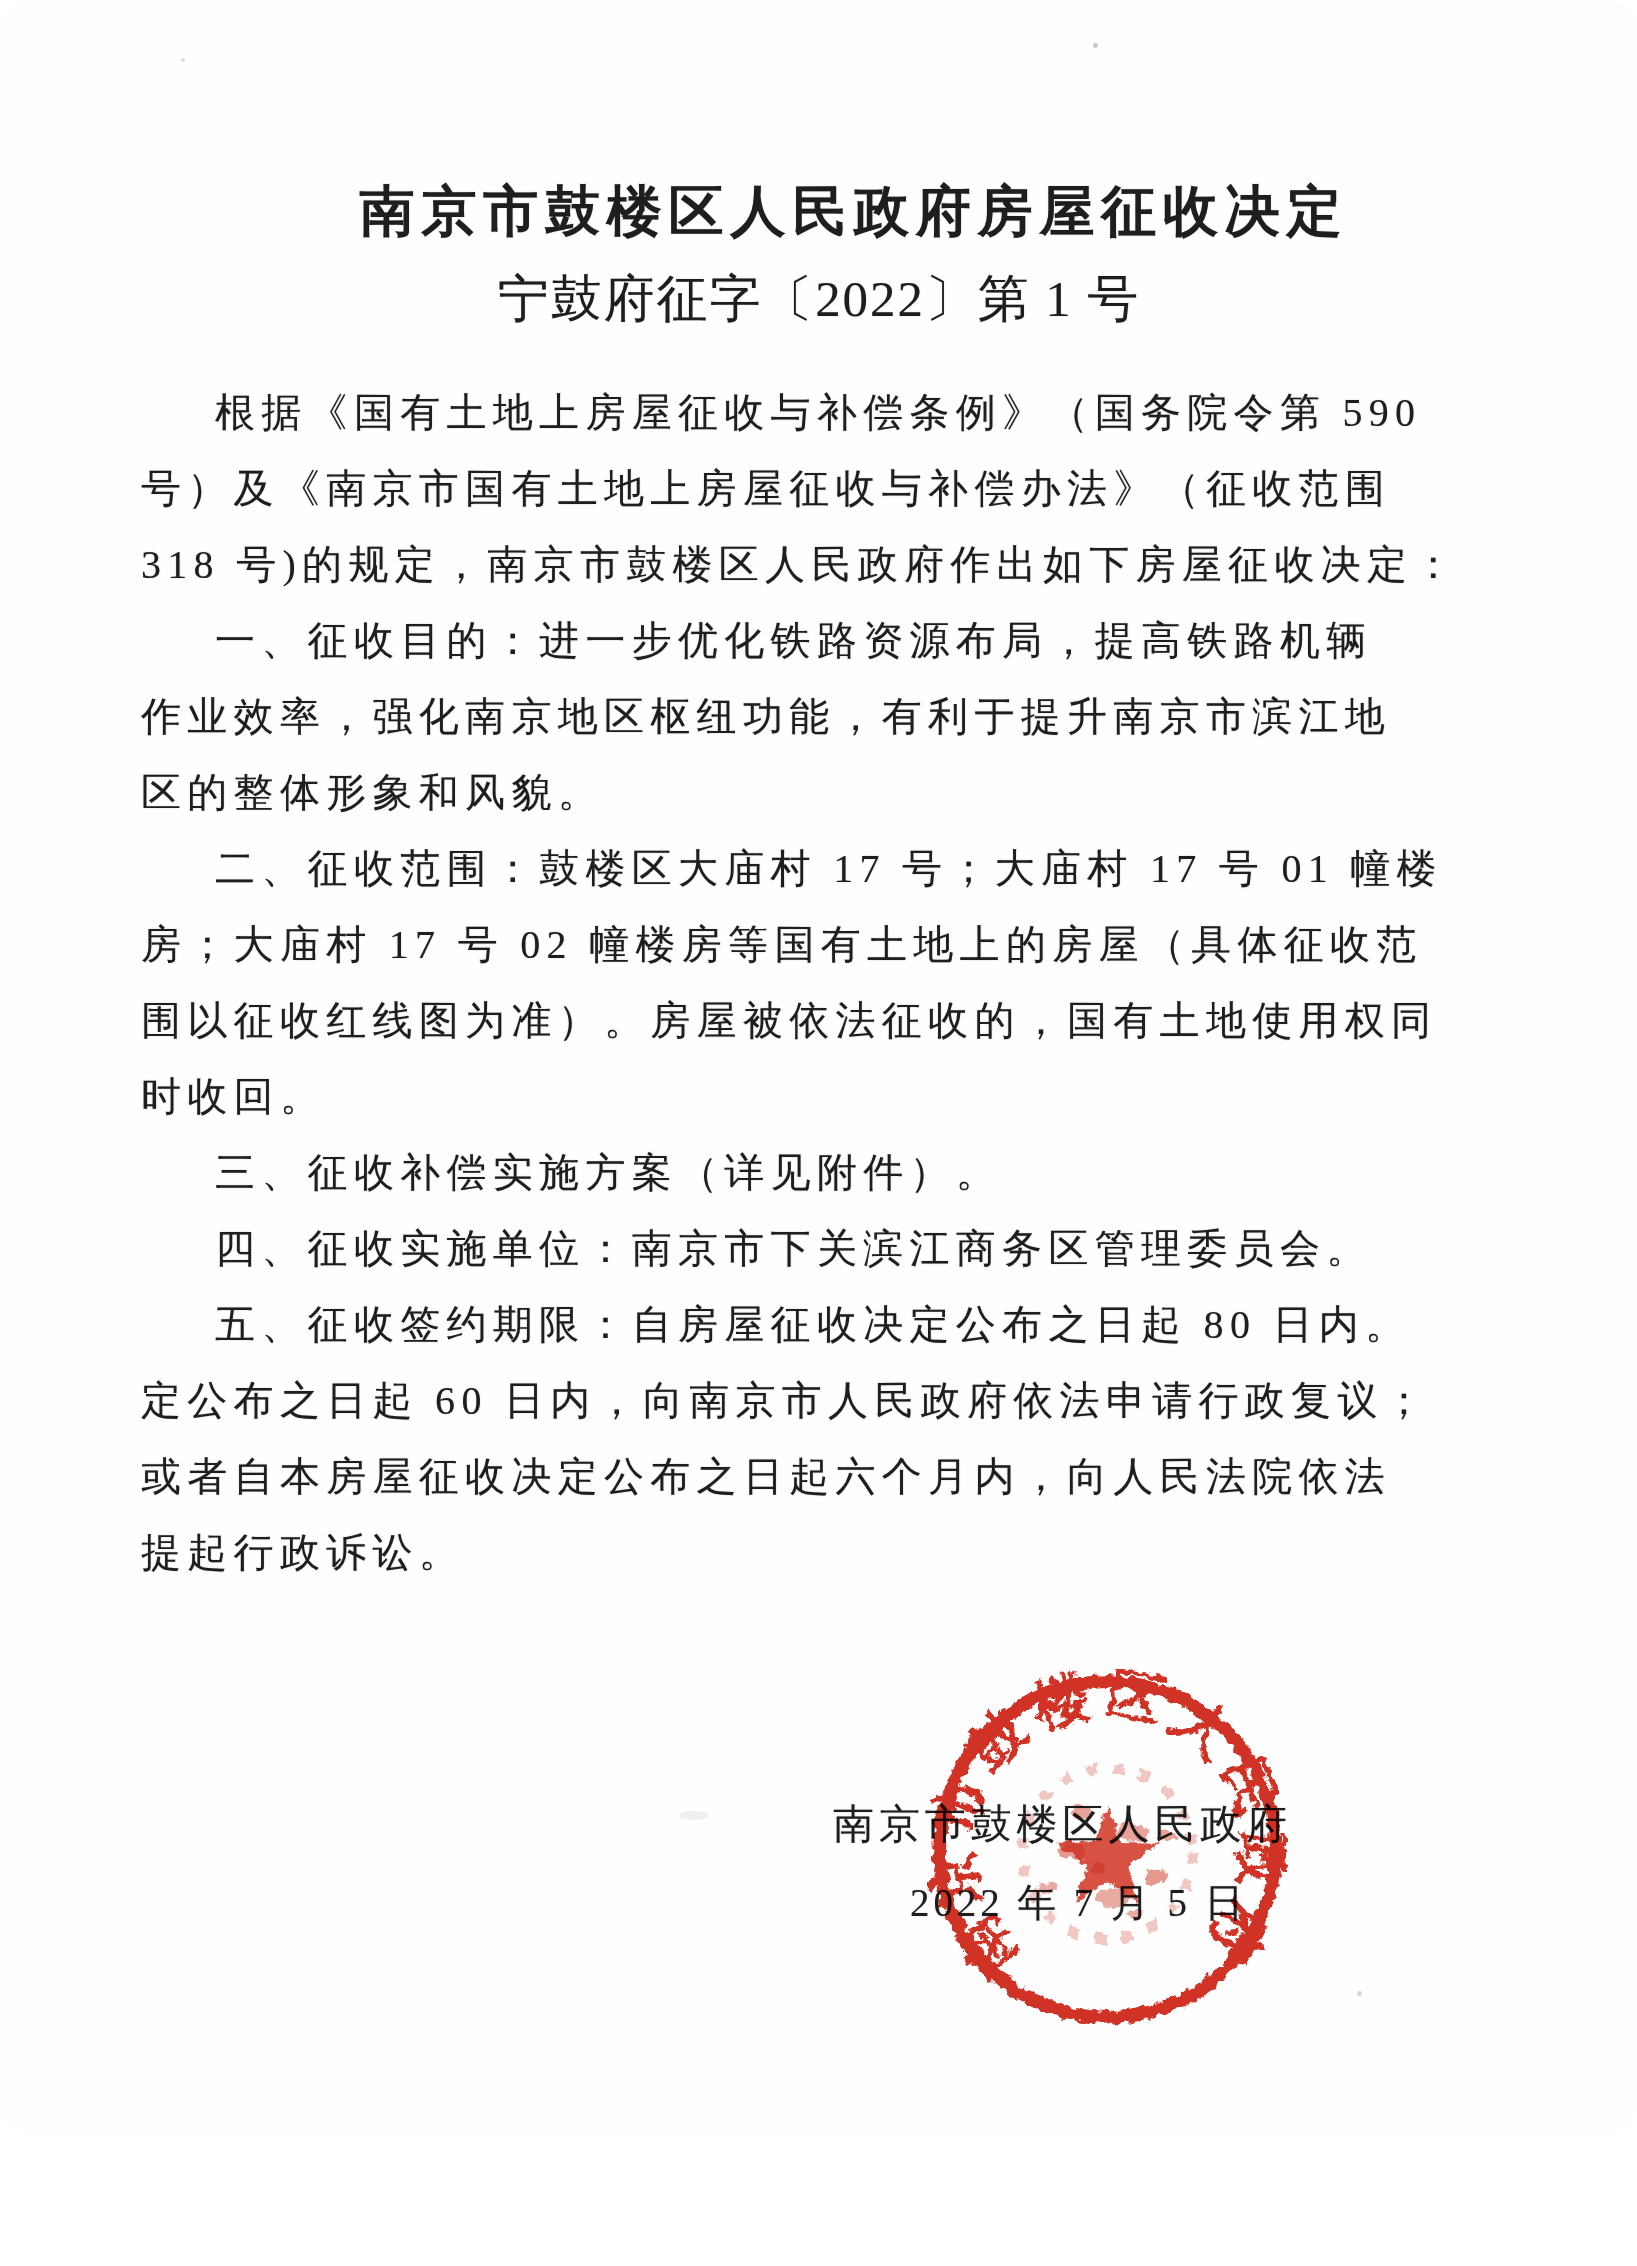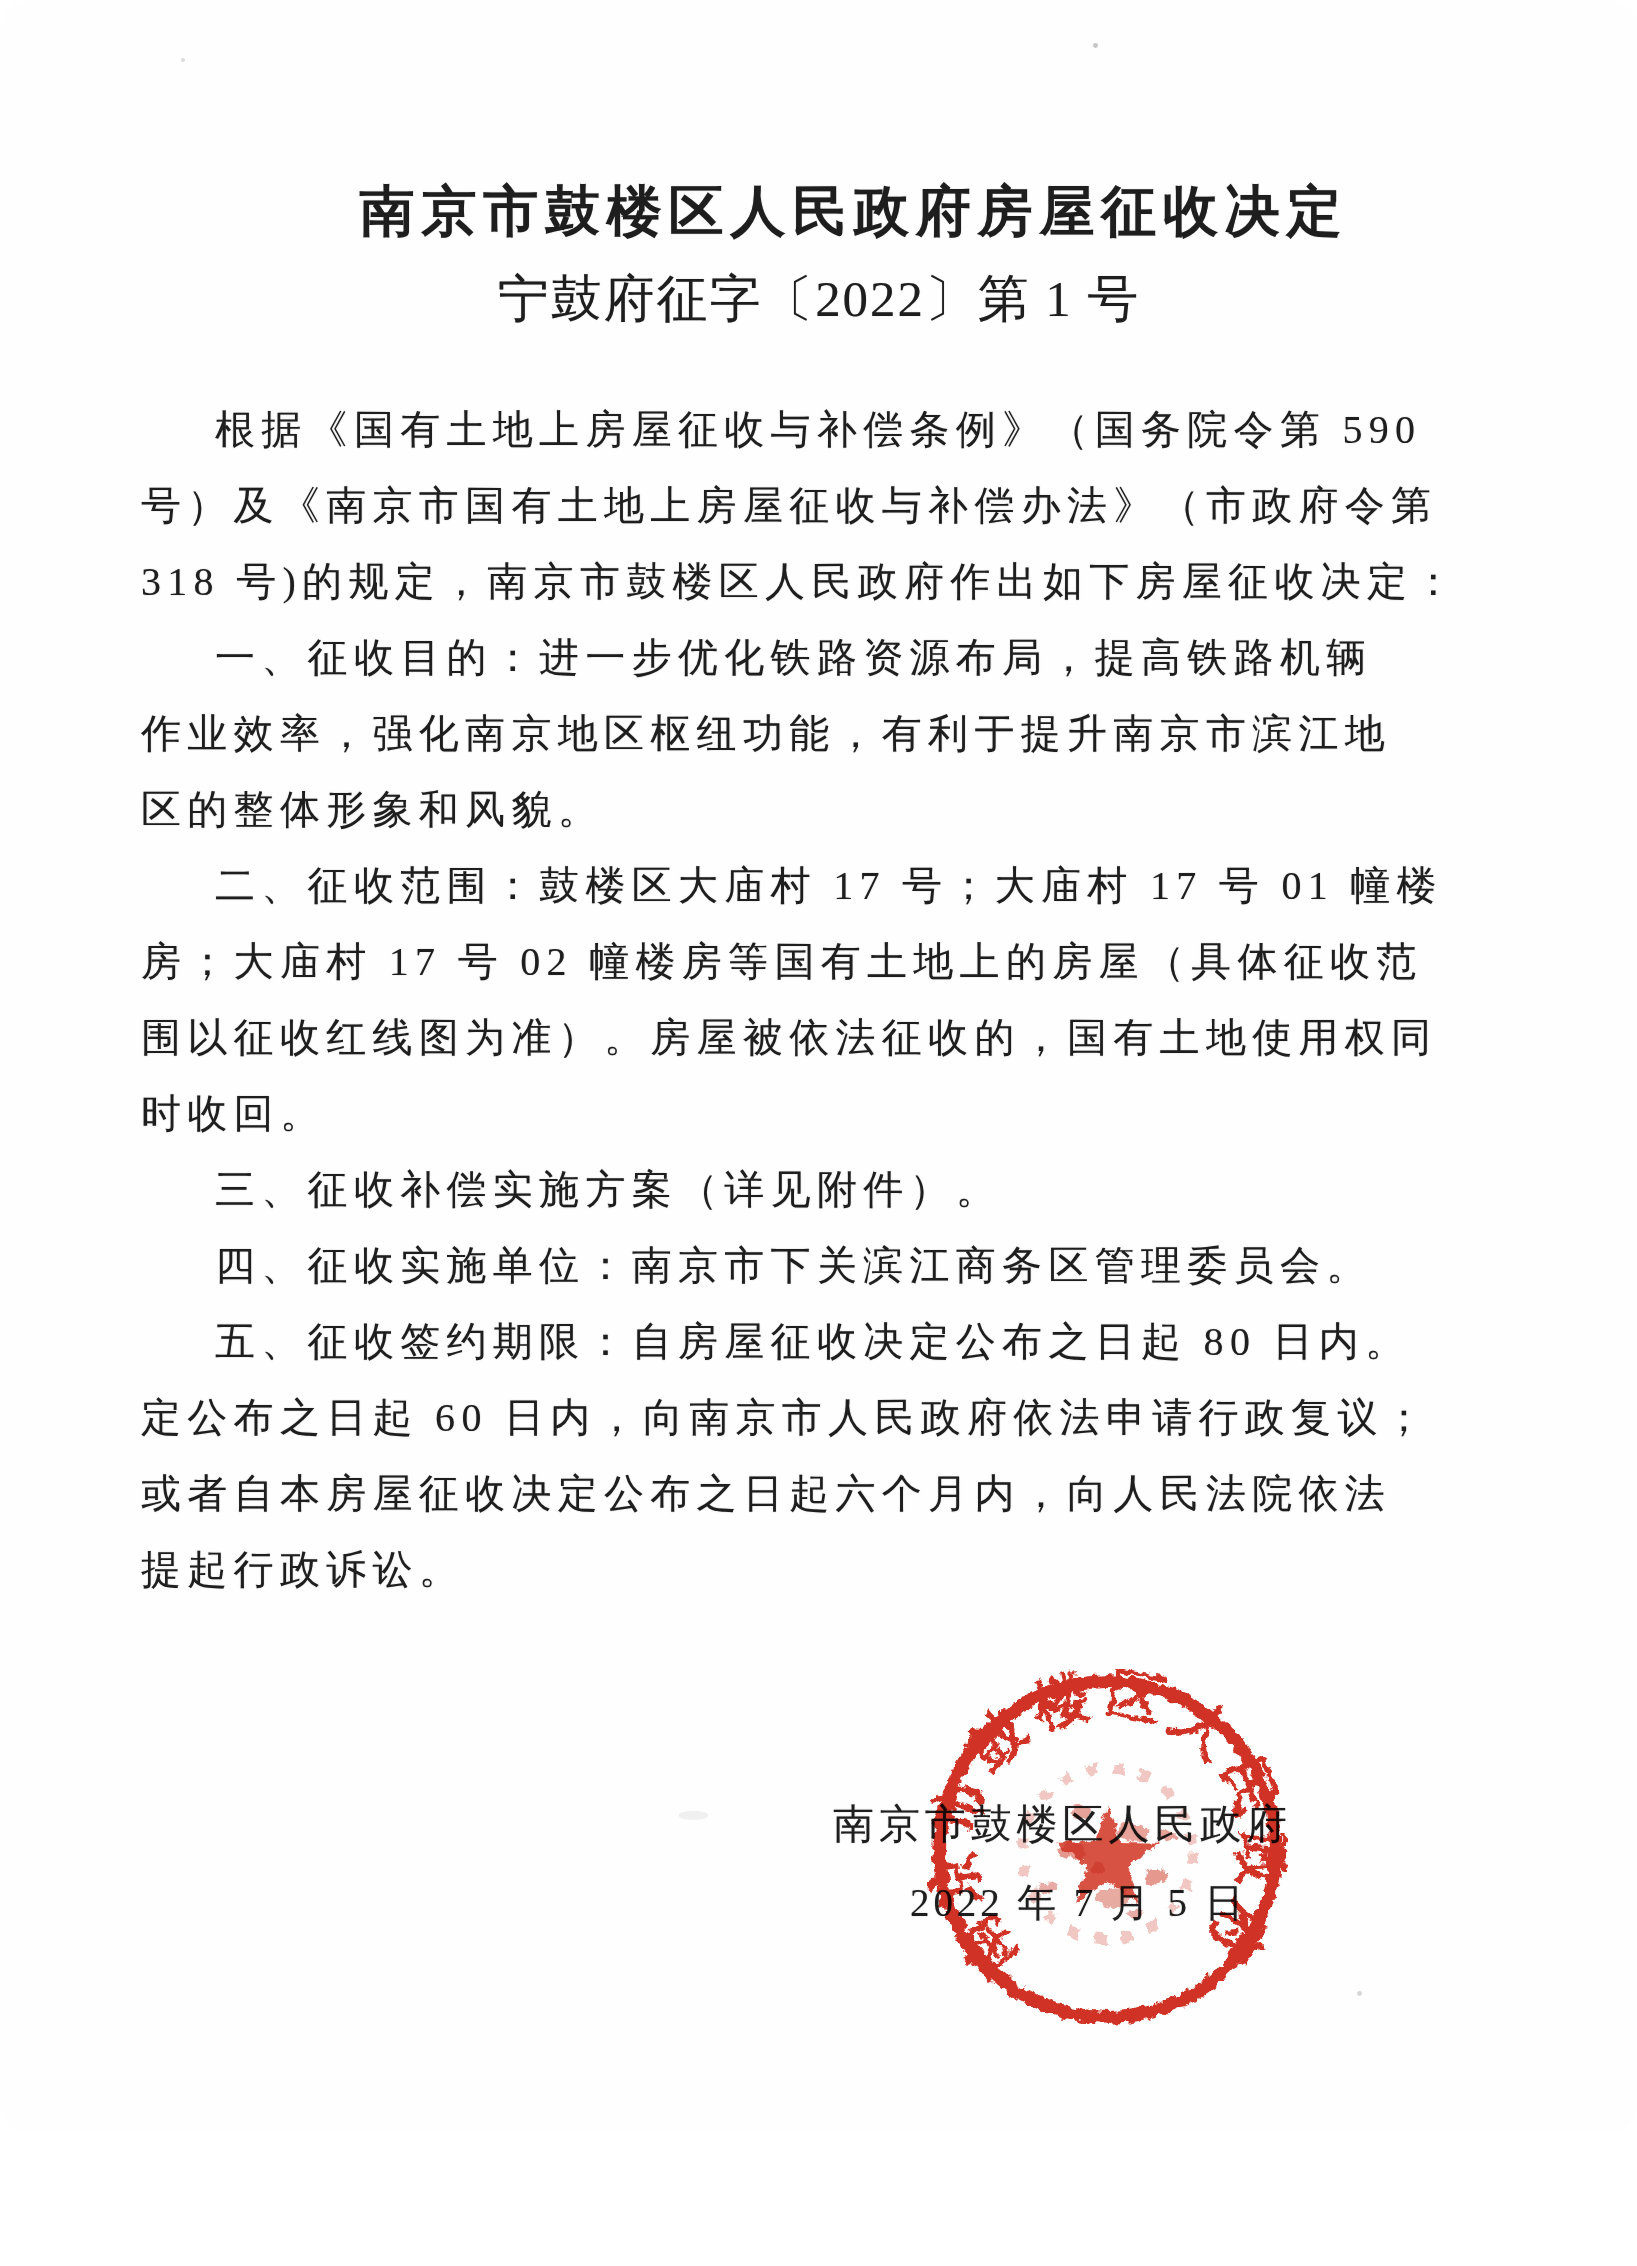--- a/index.html
+++ b/index.html
@@ -37,21 +37,21 @@
     margin-top: 15.5px;
     font-size: 51px;
     letter-spacing: 1.9px;
     text-shadow: 0 0 1px rgba(20,20,20,.35);
     white-space: nowrap;
   }
 
   
   .body-text {
     position: absolute;
-    top: 392px;
+    top: 375px;
     left: 141px;
     width: 1325px;
     font-size: 40px;
     line-height: 76px;
     letter-spacing: 6.3px;
     text-shadow: 0 0 1.2px rgba(25,25,25,.38);
   }
   .line { white-space: nowrap; }
   .ind  { padding-left: 74px; }
 
@@ -102,21 +102,21 @@
 
 <div class="page">
 
   <div class="heading">
     <h1 class="doc-title">南京市鼓楼区人民政府房屋征收决定</h1>
     <div class="doc-no">宁鼓府征字〔2022〕第 1 号</div>
   </div>
 
   <div class="body-text">
     <div class="line ind">根据《国有土地上房屋征收与补偿条例》（国务院令第 590</div>
-    <div class="line">号）及《南京市国有土地上房屋征收与补偿办法》（市政府令第</div>
+    <div class="line">号）及《南京市国有土地上房屋征收与补偿办法》（征收范围</div>
     <div class="line">318 号)的规定，南京市鼓楼区人民政府作出如下房屋征收决定：</div>
     <div class="line ind">一、征收目的：进一步优化铁路资源布局，提高铁路机辆</div>
     <div class="line">作业效率，强化南京地区枢纽功能，有利于提升南京市滨江地</div>
     <div class="line">区的整体形象和风貌。</div>
     <div class="line ind">二、征收范围：鼓楼区大庙村 17 号；大庙村 17 号 01 幢楼</div>
     <div class="line">房；大庙村 17 号 02 幢楼房等国有土地上的房屋（具体征收范</div>
     <div class="line">围以征收红线图为准）。房屋被依法征收的，国有土地使用权同</div>
     <div class="line">时收回。</div>
     <div class="line ind">三、征收补偿实施方案（详见附件）。</div>
     <div class="line ind">四、征收实施单位：南京市下关滨江商务区管理委员会。</div>

